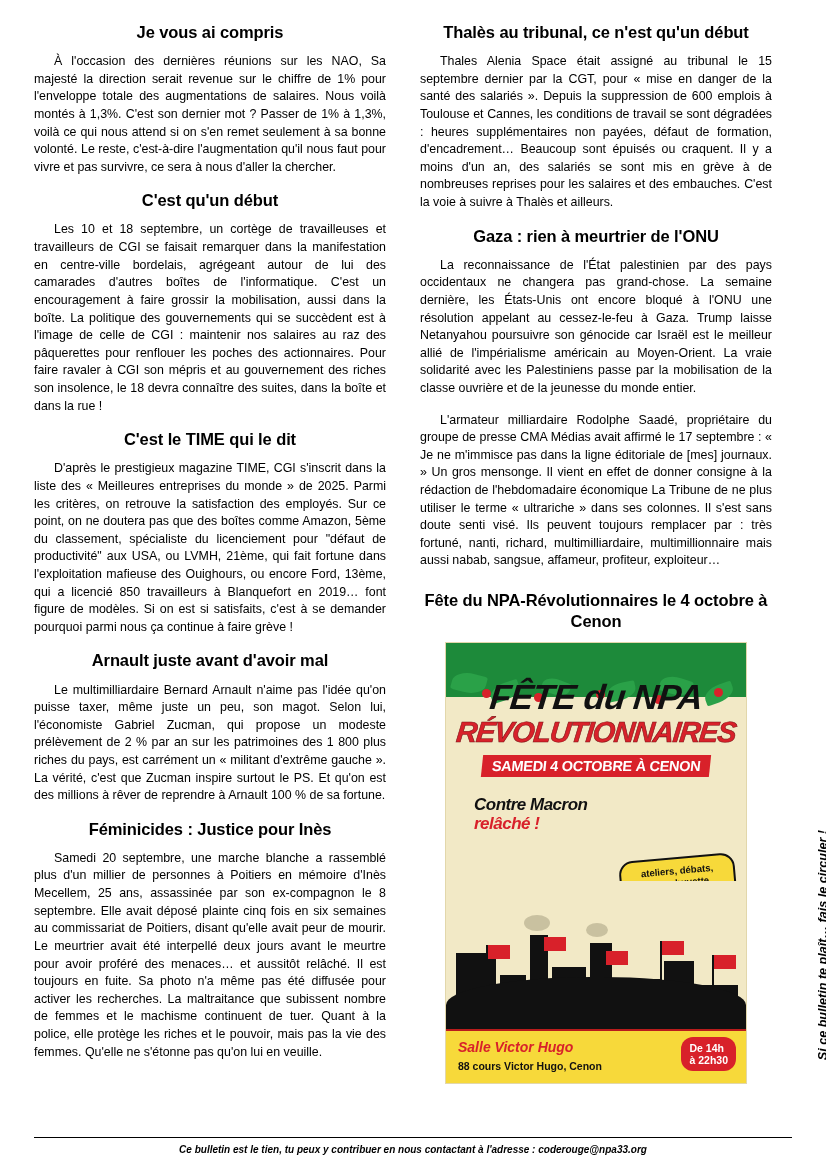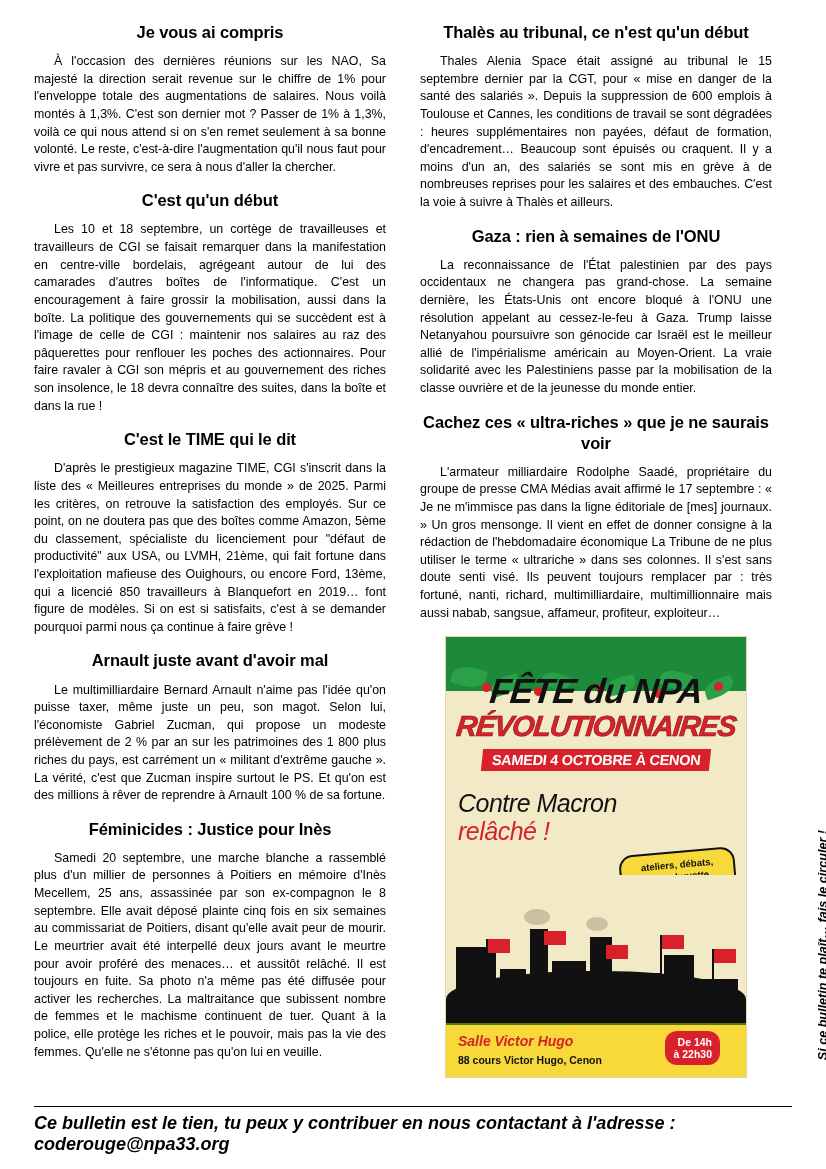--- a/index.html
+++ b/index.html
@@ -118,26 +118,26 @@
     background: #d8212a;
     color: #fff;
     font-size: 14.5px;
     font-weight: bold;
     padding: 3px 10px;
     letter-spacing: -0.3px;
     transform: skewX(-6deg);
   }
   .poster-slogan {
     position: absolute;
-    left: 12px;
+    left: 28px;
     top: 152px;
     width: 190px;
     color: #d8212a;
-    font-weight: normal;
-    font-size: 25px;
+    font-weight: bold;
+    font-size: 17px;
     line-height: 1.12;
     font-style: italic;
     letter-spacing: -0.5px;
   }
   .poster-slogan .blk { color: #111; }
   .poster-bubble {
     position: absolute;
     right: 10px;
     top: 214px;
     width: 98px;
@@ -183,48 +183,48 @@
   .flagpole {
     position: absolute;
     width: 2px;
     background: #111;
   }
   .poster-footer {
     position: absolute;
     left: 0; bottom: 0; width: 100%;
     height: 52px;
     background: #f7d93a;
-    border-top: 2px solid #4d7c0f;
+    border-top: 2px solid #b91c1c;
   }
   .pf-venue {
     position: absolute;
     left: 12px; top: 9px;
     color: #d8212a;
     font-weight: bold;
     font-size: 14px;
     line-height: 1.1;
     font-style: italic;
   }
   .pf-addr {
     position: absolute;
     left: 12px; top: 29px;
     color: #111;
     font-weight: bold;
     font-size: 10.5px;
   }
   .pf-hours {
     position: absolute;
-    right: 26px; top: 6px;
+    right: 10px; top: 6px;
     background: #d8212a;
     color: #fff;
     font-weight: bold;
     font-size: 10.5px;
     border-radius: 12px;
     padding: 5px 8px;
-    text-align: right;
+    text-align: left;
     line-height: 1.15;
   }
 
   
   .side-note {
     position: absolute;
     right: 10px;
     top: 830px;
     font-size: 12.6px;
     font-style: italic;
@@ -235,21 +235,22 @@
   }
 
   
   .footer {
     position: absolute;
     left: 34px;
     right: 34px;
     bottom: 14px;
     border-top: 1.2px solid #000;
     padding-top: 6px;
-    font-size: 18px;
+    text-align: center;
+    font-size: 10px;
     font-style: italic;
     font-weight: bold;
   }
 </style>
 </head>
 <body>
 
 <div class="page">
 
   <div class="columns">
@@ -284,29 +285,29 @@
     </div>
 
     <div class="col">
 
       <div class="art">
         <h2 class="art-title">Thalès au tribunal, ce n'est qu'un début</h2>
         <p class="art-body">Thales Alenia Space était assigné au tribunal le 15 septembre dernier par la CGT, pour « mise en danger de la santé des salariés ». Depuis la suppression de 600 emplois à Toulouse et Cannes, les conditions de travail se sont dégradées : heures supplémentaires non payées, défaut de formation, d'encadrement… Beaucoup sont épuisés ou craquent. Il y a moins d'un an, des salariés se sont mis en grève à de nombreuses reprises pour les salaires et des embauches. C'est la voie à suivre à Thalès et ailleurs.</p>
       </div>
 
       <div class="art">
-        <h2 class="art-title">Gaza : rien à semaines de l'ONU</h2>
+        <h2 class="art-title">Gaza : rien à meurtrier de l'ONU</h2>
         <p class="art-body">La reconnaissance de l'État palestinien par des pays occidentaux ne changera pas grand-chose. La semaine dernière, les États-Unis ont encore bloqué à l'ONU une résolution appelant au cessez-le-feu à Gaza. Trump laisse Netanyahou poursuivre son génocide car Israël est le meilleur allié de l'impérialisme américain au Moyen-Orient. La vraie solidarité avec les Palestiniens passe par la mobilisation de la classe ouvrière et de la jeunesse du monde entier.</p>
       </div>
 
       <div class="art">
-        <h2 class="art-title">Cachez ces « ultra-riches » que je ne saurais voir</h2>
         <p class="art-body">L'armateur milliardaire Rodolphe Saadé, propriétaire du groupe de presse CMA Médias avait affirmé le 17 septembre : « Je ne m'immisce pas dans la ligne éditoriale de [mes] journaux. » Un gros mensonge. Il vient en effet de donner consigne à la rédaction de l'hebdomadaire économique La Tribune de ne plus utiliser le terme « ultrariche » dans ses colonnes. Il s'est sans doute senti visé. Ils peuvent toujours remplacer par : très fortuné, nanti, richard, multimilliardaire, multimillionnaire mais aussi nabab, sangsue, affameur, profiteur, exploiteur…</p>
       </div>
 
+      <h2 class="art-title spaced">Fête du NPA-Révolutionnaires le 4 octobre à Cenon</h2>
 
       <div class="poster-wrap">
         <div class="poster">
 
           <div class="poster-top-leaves"></div>
           <div class="leaf" style="left:6px; top:30px; width:34px; height:20px; transform:rotate(15deg);"></div>
           <div class="leaf" style="left:44px; top:40px; width:30px; height:17px; transform:rotate(-18deg);"></div>
           <div class="leaf" style="left:96px; top:36px; width:28px; height:16px; transform:rotate(22deg);"></div>
           <div class="leaf" style="left:160px; top:40px; width:30px; height:17px; transform:rotate(-12deg);"></div>
           <div class="leaf" style="left:214px; top:34px; width:32px; height:18px; transform:rotate(18deg);"></div>

